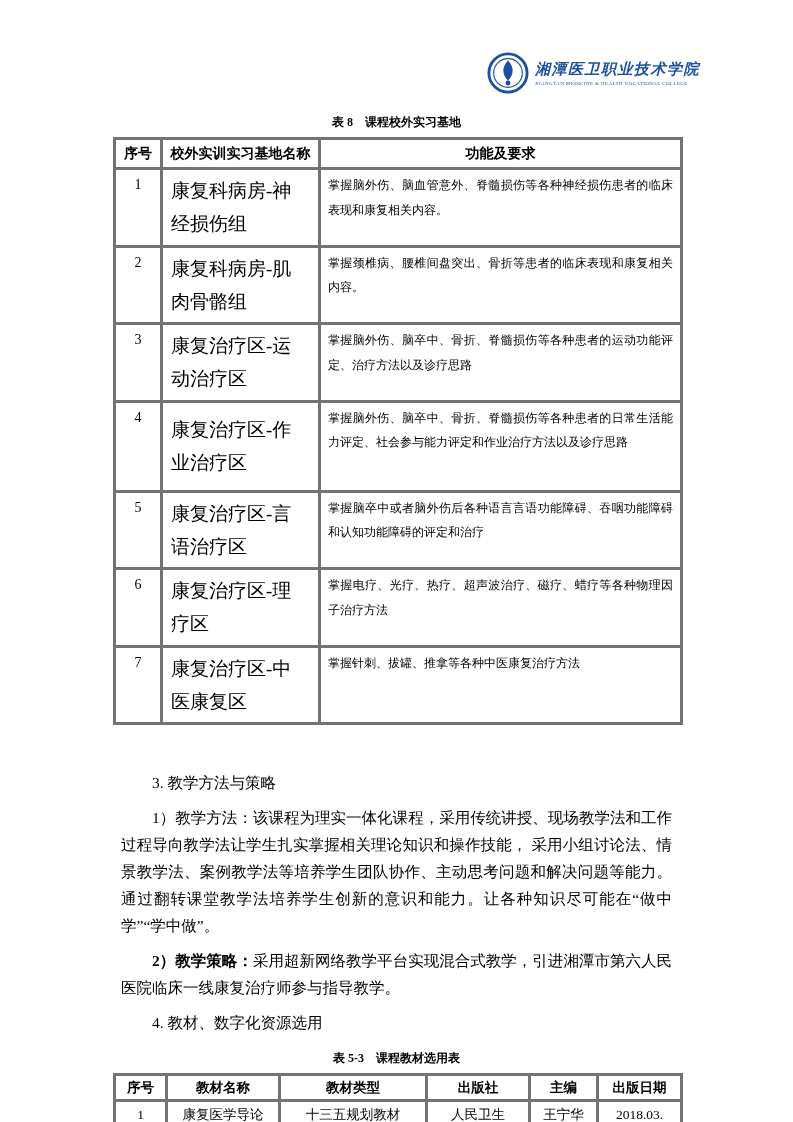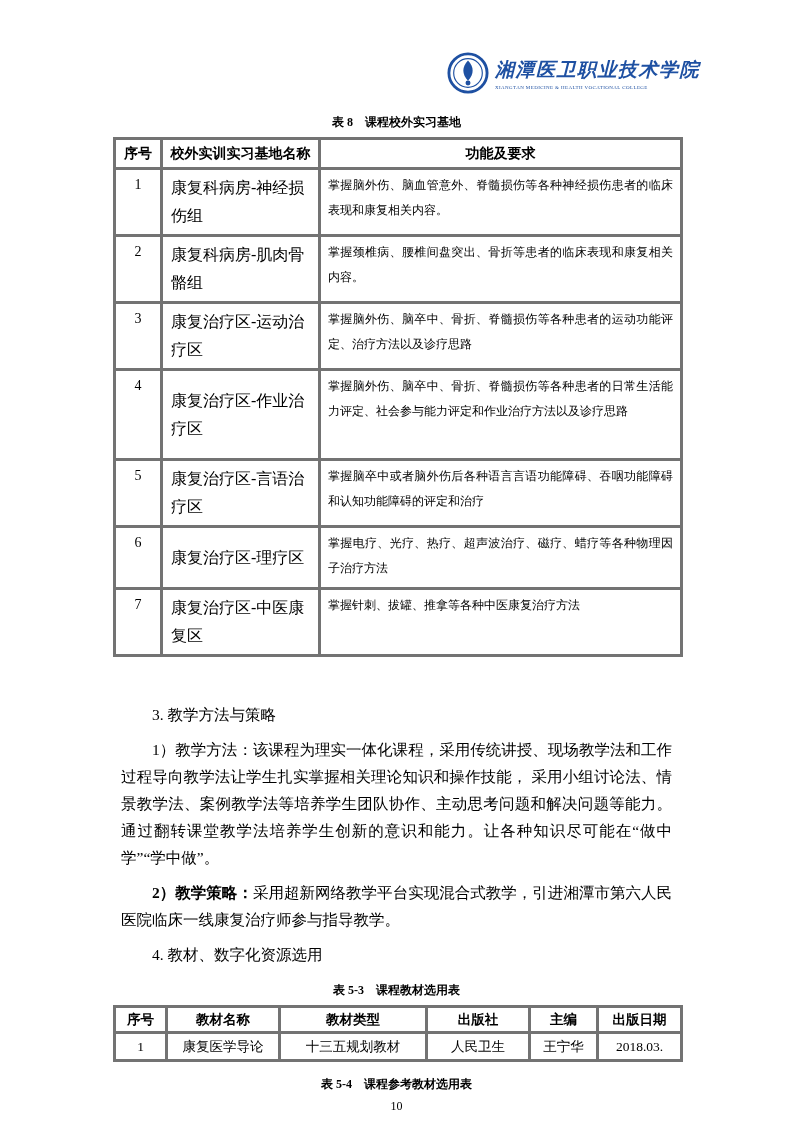--- a/index.html
+++ b/index.html
@@ -3,34 +3,34 @@
 <meta charset="utf-8">
 <style>
   html,body{margin:0;padding:0;}
   body{background:#ffffff;width:793px;height:1122px;font-family:"Liberation Serif","DejaVu Serif",serif;color:#000;}
   .page{position:relative;width:793px;height:1122px;overflow:hidden;padding:52px 113px 0;box-sizing:border-box;}
 
   
   .logo-row{display:flex;justify-content:flex-end;align-items:flex-start;height:48px;margin-right:-20px;}
   .logo{display:flex;align-items:center;gap:6px;}
   .logo-text{display:flex;flex-direction:column;}
-  .logo-cn{color:#1e50a2;font-weight:bold;font-size:19px;letter-spacing:1.5px;font-style:italic;white-space:nowrap;}
+  .logo-cn{color:#1e50a2;font-weight:bold;font-size:15px;letter-spacing:1.5px;font-style:italic;white-space:nowrap;}
   .logo-en{color:#1e50a2;font-size:5px;letter-spacing:.4px;margin-top:2px;white-space:nowrap;}
 
   
   .tbl-title{font-size:12px;font-weight:bold;text-align:center;margin:14px 0 6px;}
 
   
   table{border-collapse:collapse;width:567px;table-layout:fixed;}
   td,th{border:3px solid #737373;box-sizing:border-box;}
 
   
   .t8 th{font-size:14px;font-weight:bold;height:30px;text-align:center;padding:2px;}
   .t8 .c-no{text-align:center;vertical-align:top;padding-top:7px;font-size:14px;}
-  .t8 .c-name{vertical-align:middle;padding:4px 8px;font-size:16px;line-height:1.75;}
+  .t8 .c-name{vertical-align:middle;padding:4px 8px;font-size:19px;line-height:1.75;}
   .t8 .c-desc{vertical-align:top;padding:3px 7px;font-size:12px;line-height:2.05;text-align:justify;}
   .t8 tr.r1{height:63px}.t8 tr.r2{height:62px}.t8 tr.r3{height:60px}
   .t8 tr.r4{height:90px}.t8 tr.r5{height:62px}.t8 tr.r6{height:62px}
   .t8 tr.r7{height:44px}
 
   
   .body-text{margin-top:44px;}
   .body-text p{font-size:15.5px;line-height:27px;text-align:justify;text-indent:2em;margin:8px;}
   .lead-bold{font-weight:bold;}
 

